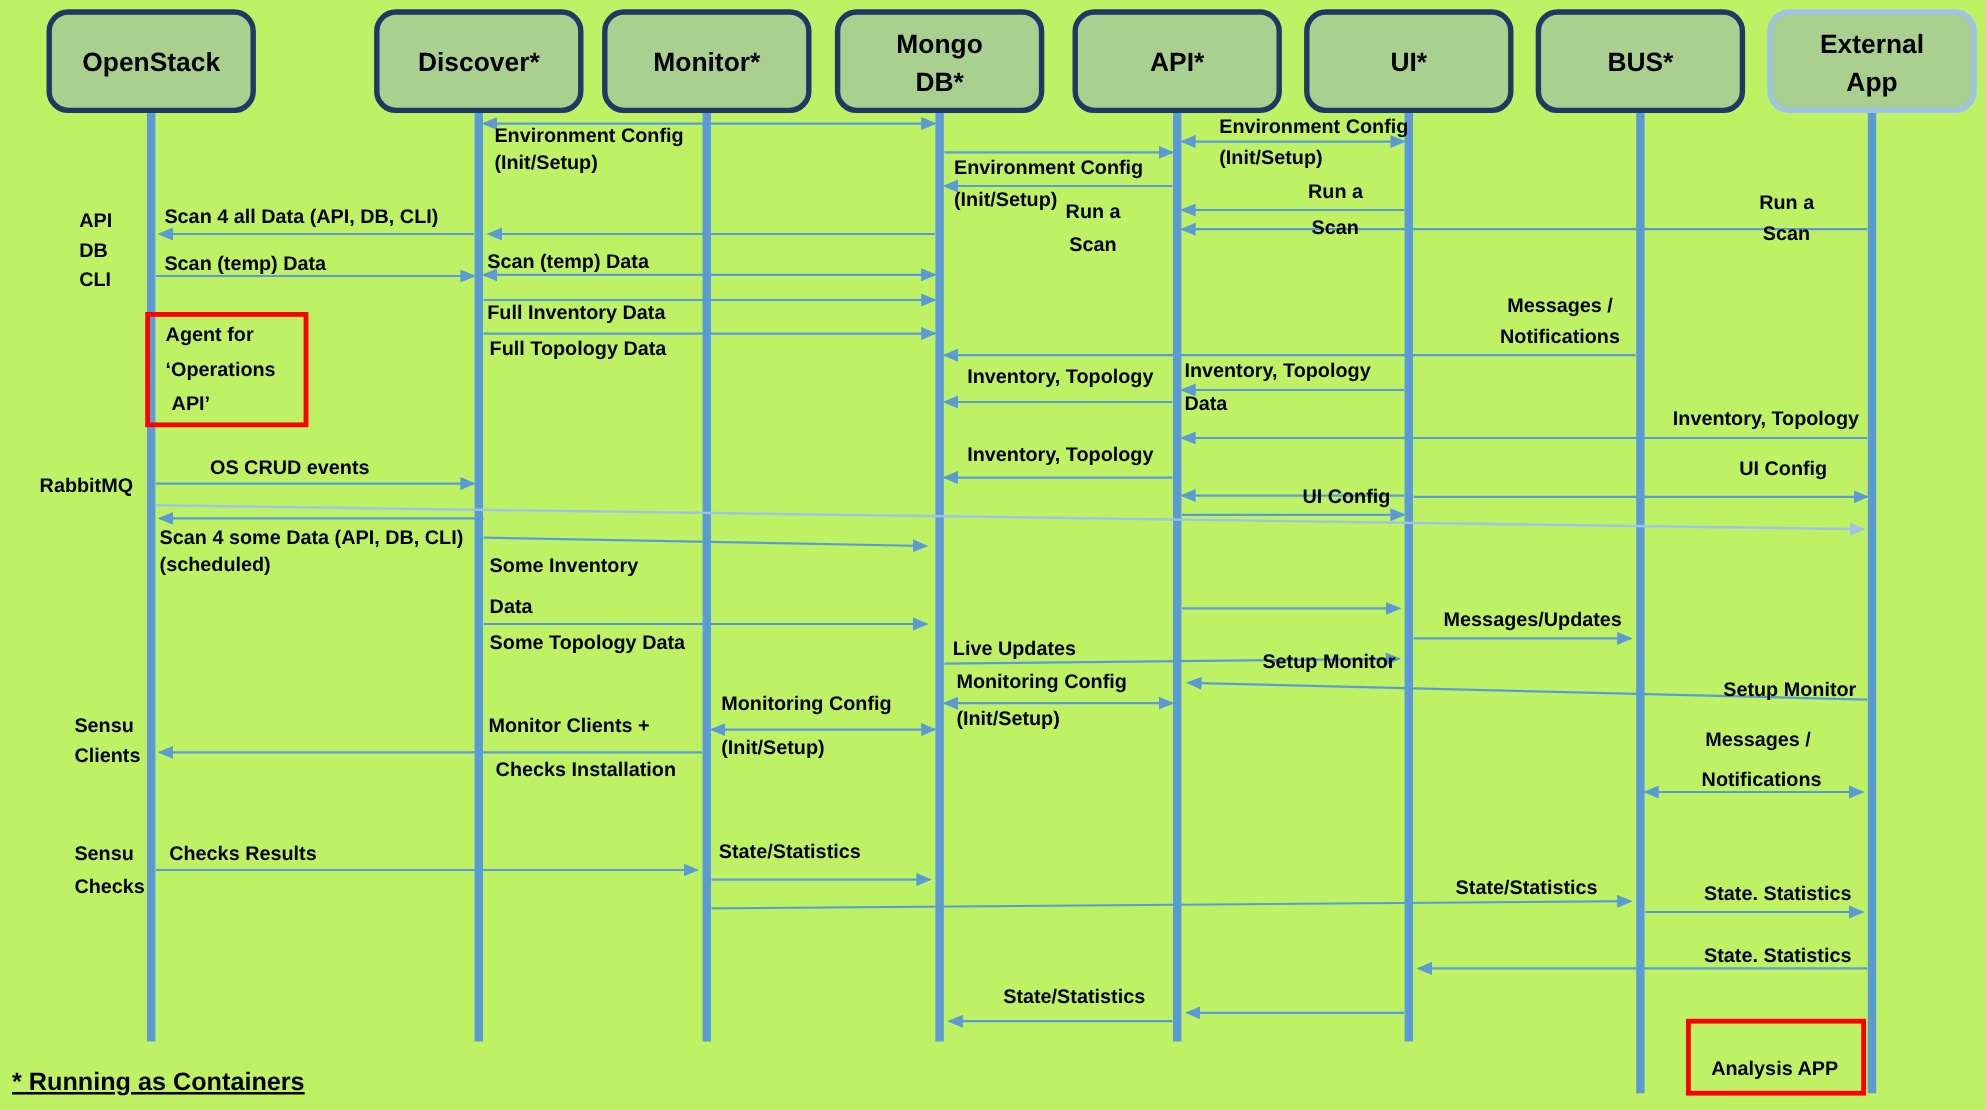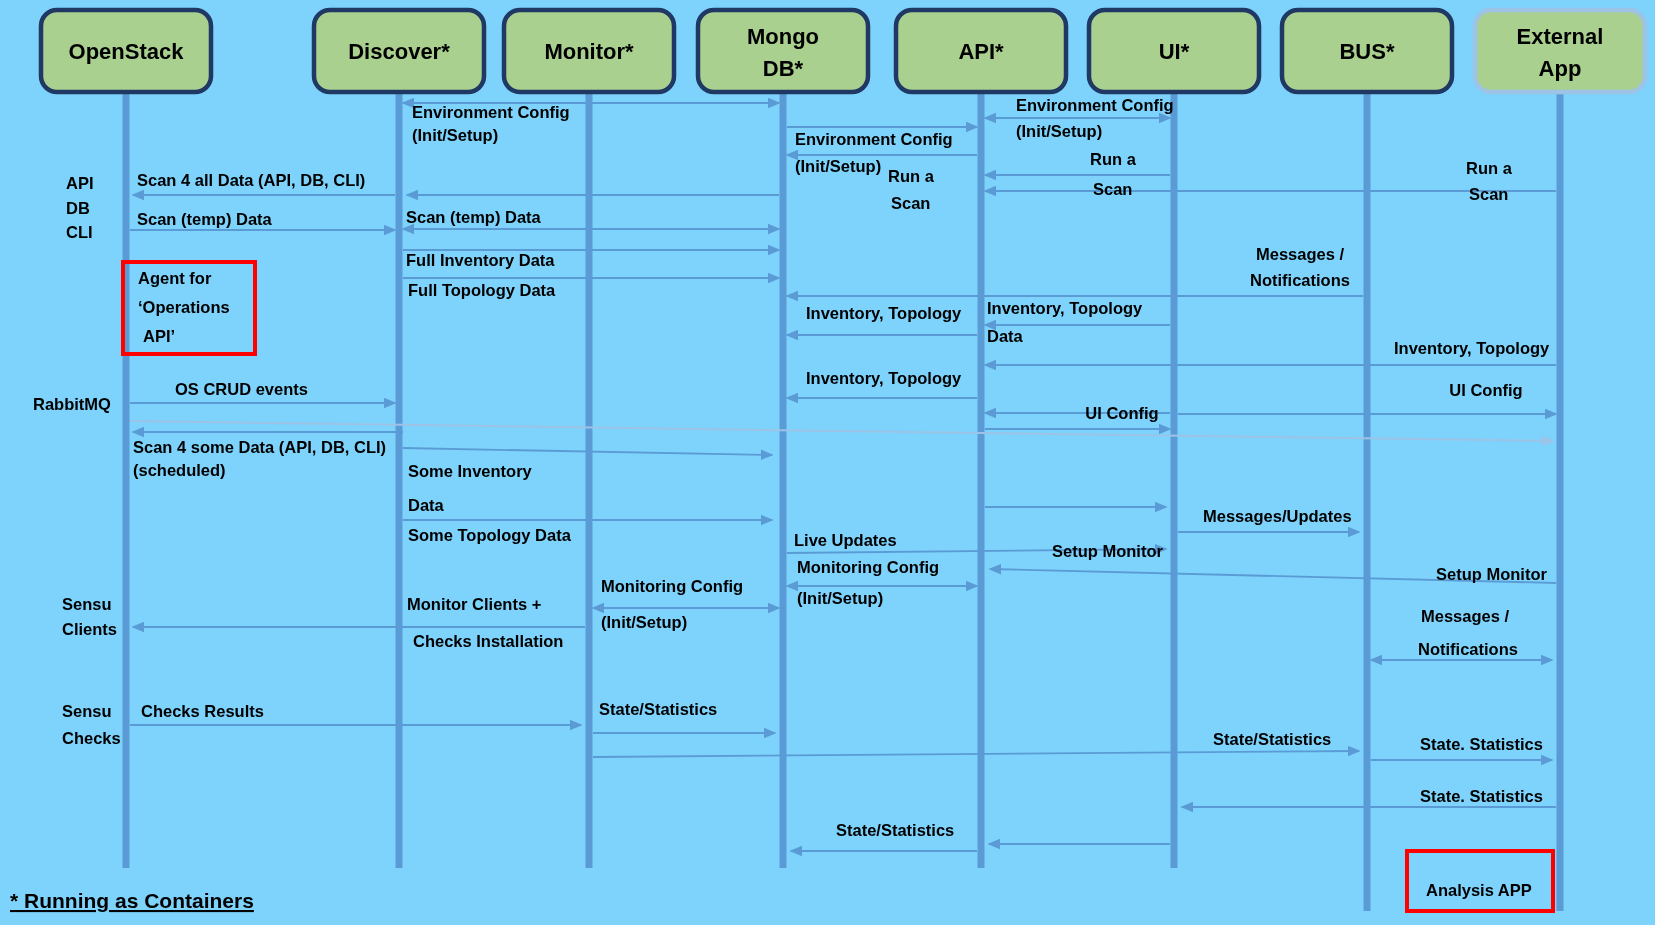--- a/index.html
+++ b/index.html
@@ -1,16 +1,16 @@
 <!DOCTYPE html>
 <html><head>
 <meta charset="utf-8">
 <style>
   html,body{margin:0;padding:0;background:#ffffff;}
-  .stage{position:relative;width:1655px;height:925px;background:#7dd3fc;overflow:hidden;text-align:center;}
+  .stage{position:relative;width:1655px;height:925px;background:#bef264;overflow:hidden;text-align:center;}
   svg{display:block;}
   .life{stroke:#5b9bd5;stroke-width:7;}
   .msgline{stroke:#5b9bd5;stroke-width:1.8;fill:none;}
   .busline{stroke:#9dc3e6;stroke-width:2;fill:none;}
   .lbl{font:bold 16.5px "Liberation Sans",sans-serif;fill:#000000;}
   .mid{text-anchor:middle;}
   .hdr{font:bold 22px "Liberation Sans",sans-serif;fill:#000000;text-anchor:middle;}
   .box{fill:#a9d08e;stroke:#1f3864;stroke-width:4.5;}
   .box-ext{fill:#a9d08e;stroke:#9dc3e6;stroke-width:4.5;}
   .redbox{fill:none;stroke:#ff0000;stroke-width:4;}

